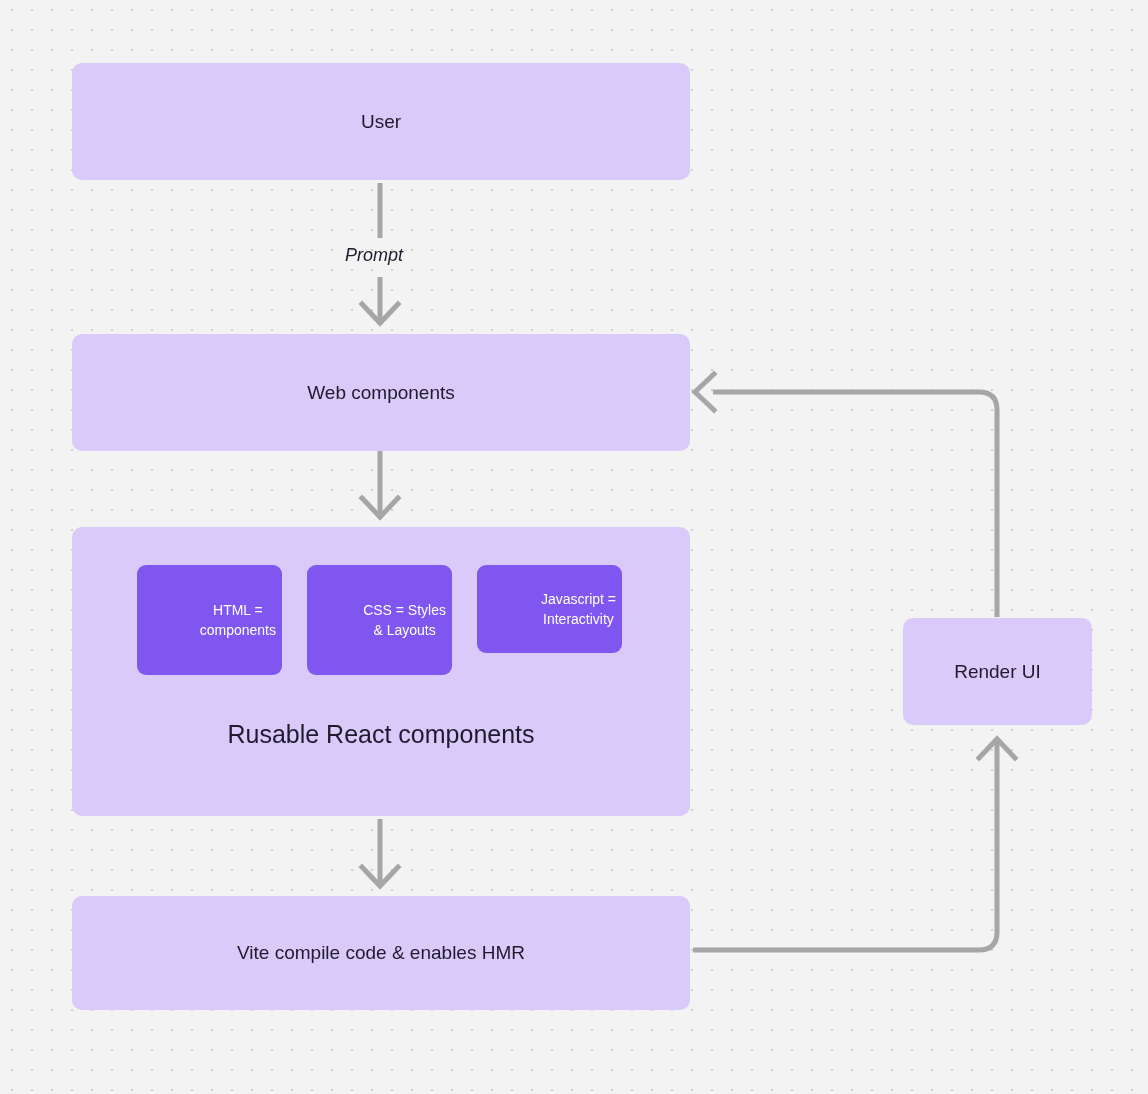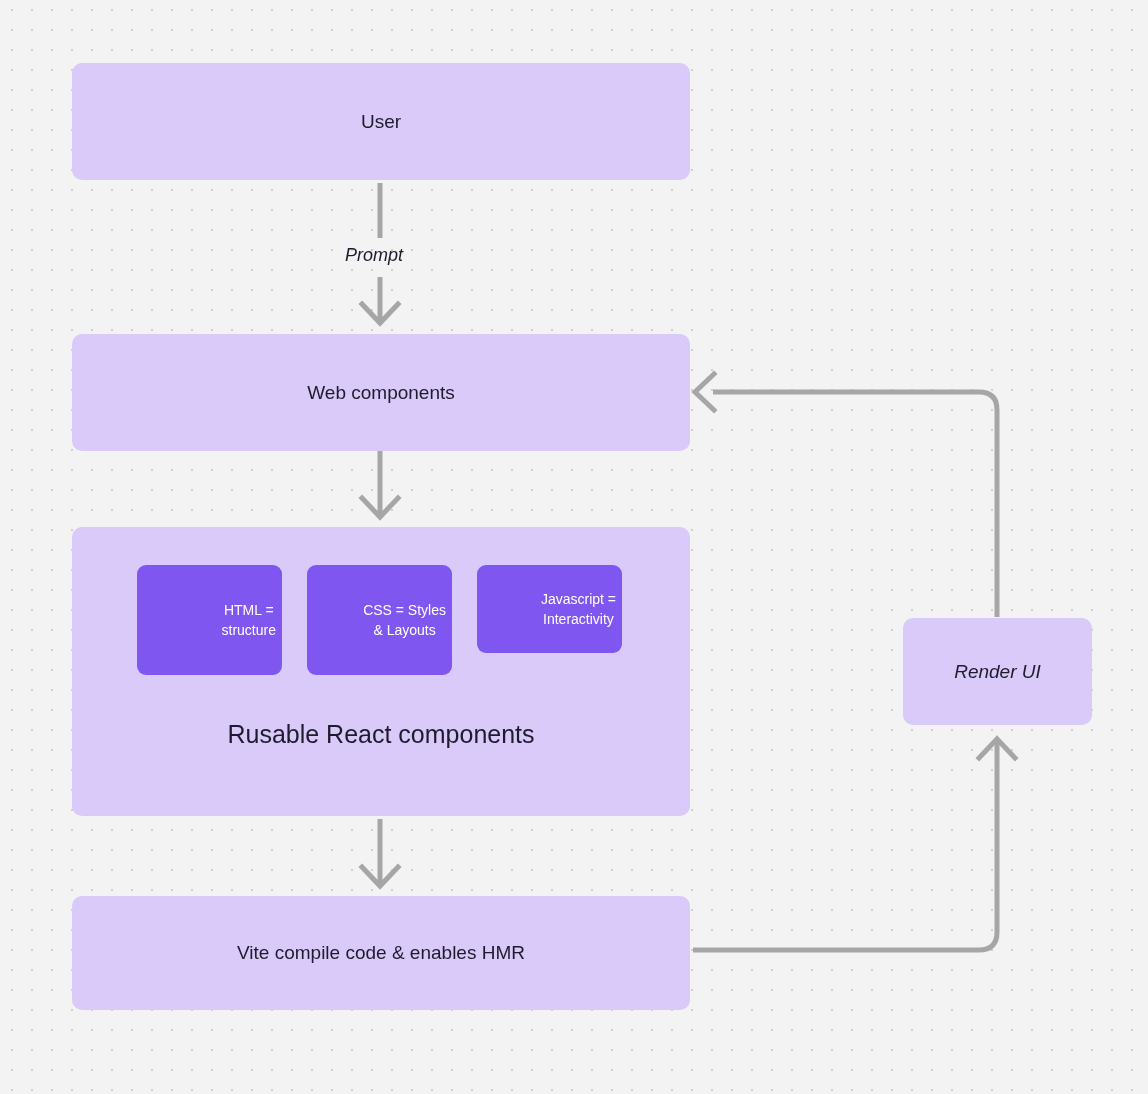--- a/index.html
+++ b/index.html
@@ -120,21 +120,21 @@
 
   <div class="node" style="left:72px; top:334px; width:618px; height:117px;">
     <span>Web components</span>
   </div>
 
   <div class="node container" style="left:72px; top:527px; width:618px; height:289px;">
 
     <div class="subnode" style="left:65px; top:38px; width:145px; height:110px;">
       <span>
         <span>HTML =</span><br>
-        <span>structure</span>
+        <span>components</span>
       </span>
     </div>
 
     <div class="subnode" style="left:235px; top:38px; width:145px; height:110px;">
       <span>
         <span>CSS = Styles</span><br>
         <span>&amp; Layouts</span>
       </span>
     </div>
 
@@ -147,17 +147,17 @@
 
     <div class="container-caption" style="left:0; top:191px; width:618px;">
       <span>Rusable React components</span>
     </div>
   </div>
 
   <div class="node" style="left:72px; top:896px; width:618px; height:114px;justify-content:center;">
     <span>Vite compile code &amp; enables HMR</span>
   </div>
 
-  <div class="node" style="left:903px; top:618px; width:189px; height:107px;font-style:italic;">
+  <div class="node" style="left:903px; top:618px; width:189px; height:107px;">
     <span>Render UI</span>
   </div>
 
 </div>
 
 </body></html>

